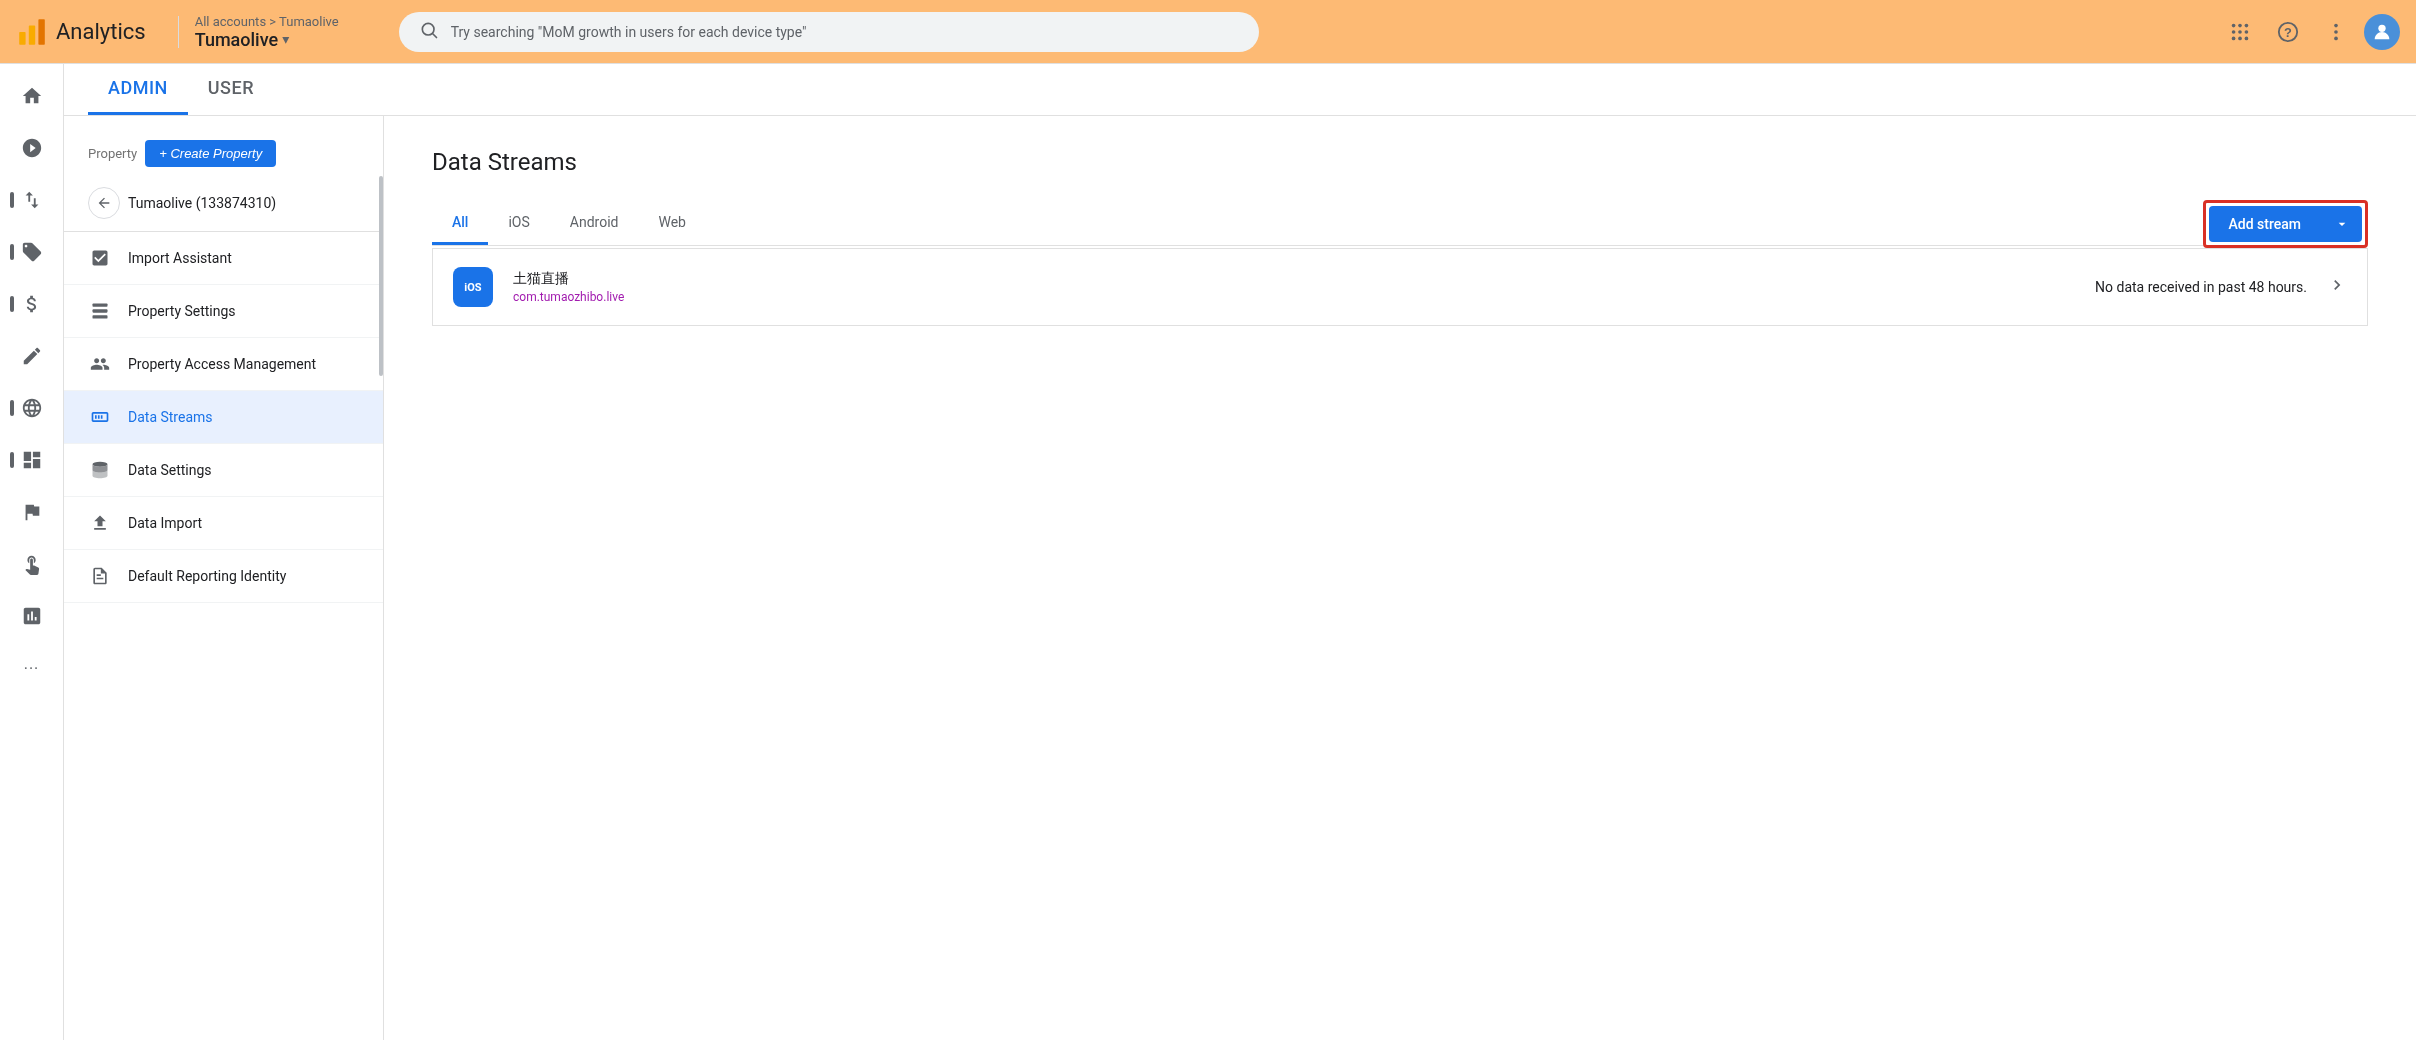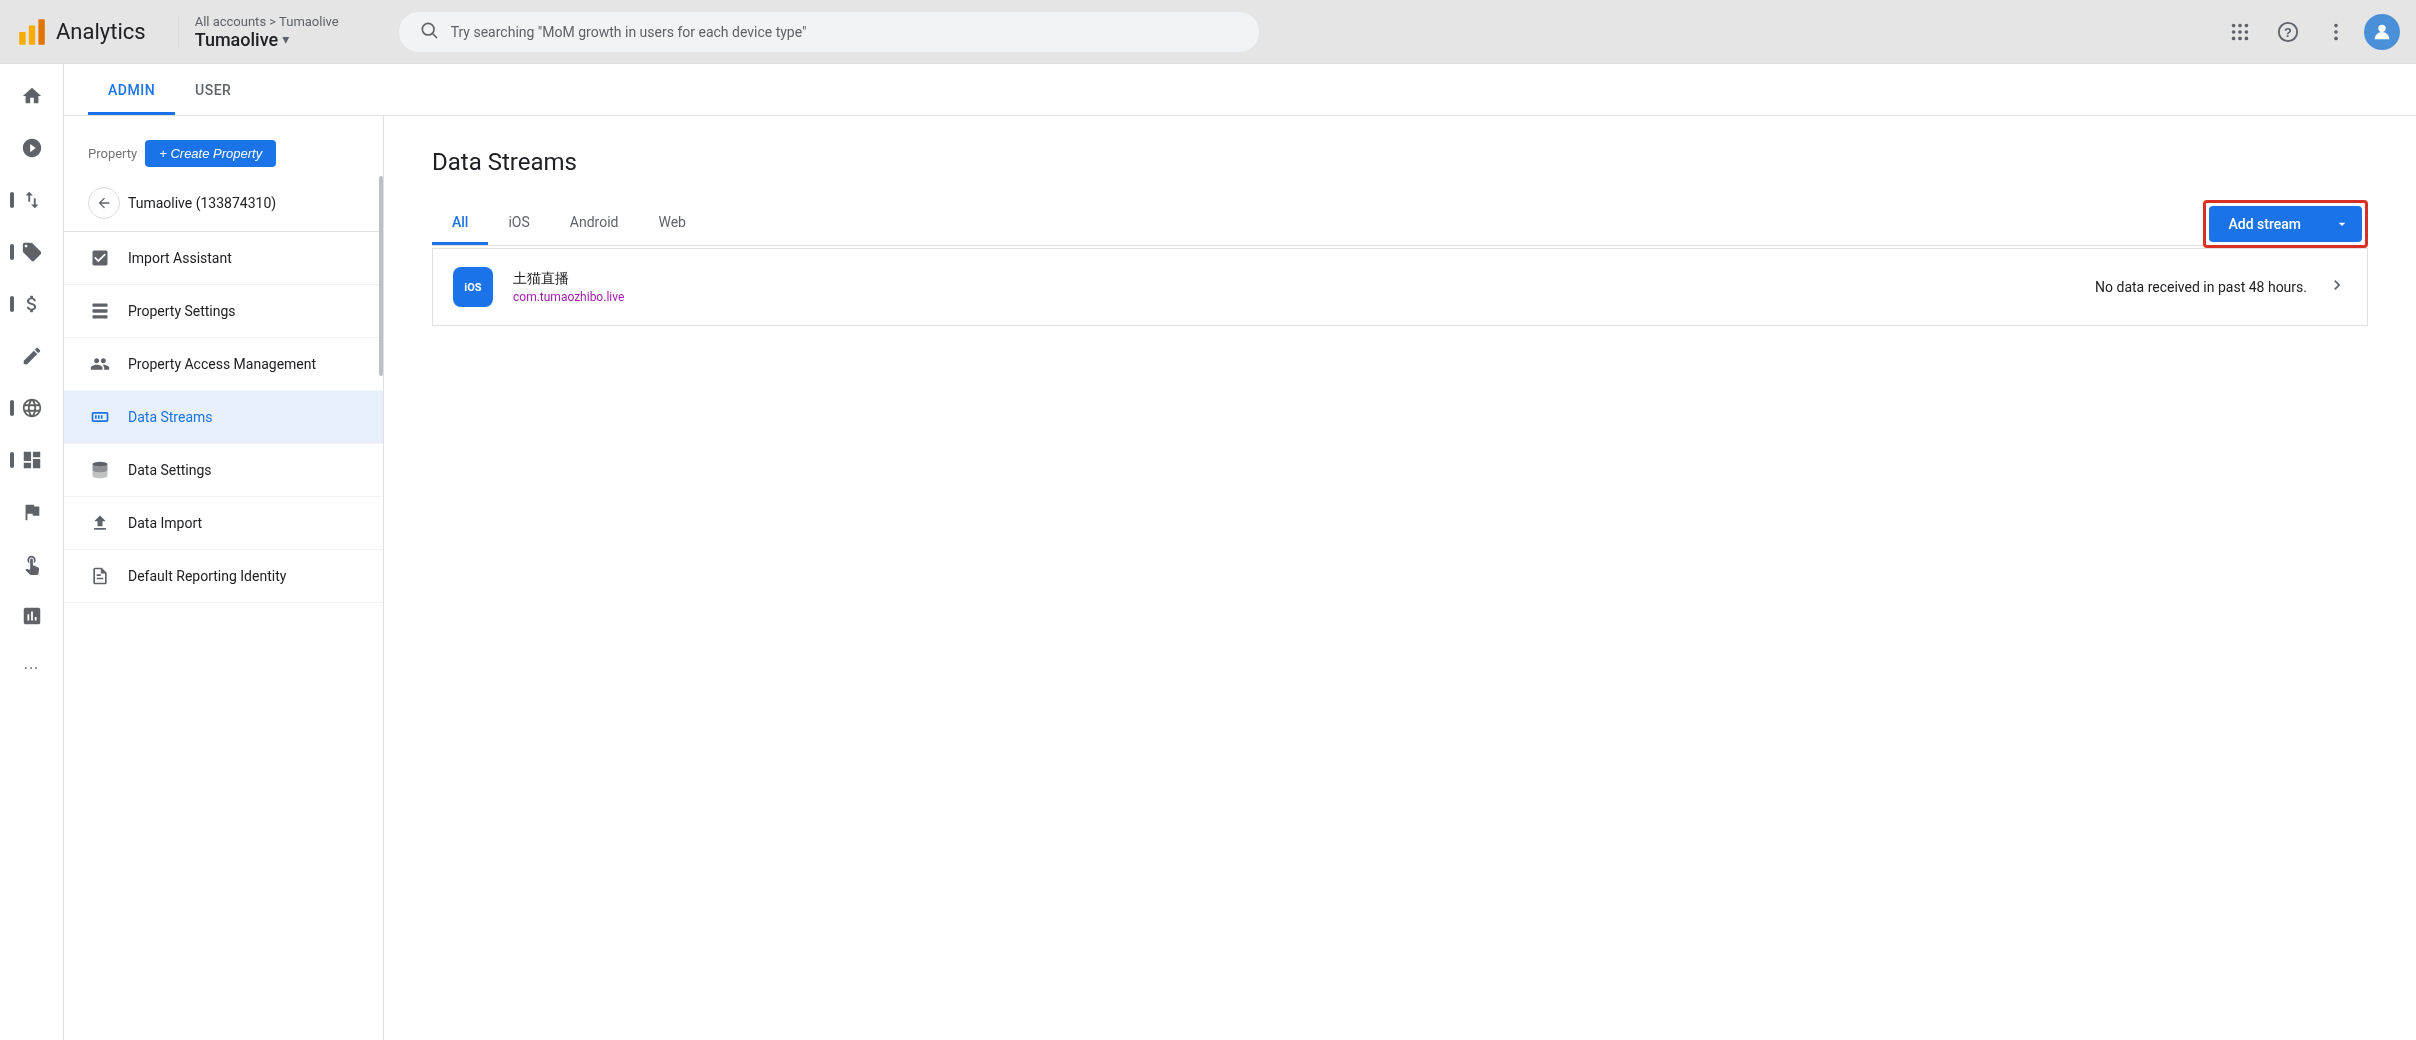--- a/index.html
+++ b/index.html
@@ -1,20 +1,20 @@
 <!DOCTYPE html>
 <html><head>
   <meta charset="utf-8">
   <style>
     * { margin: 0; padding: 0; box-sizing: border-box; }
     body { font-family: 'Google Sans', Roboto, Arial, sans-serif; background: #f8f9fa; color: #202124; font-size: 14px; overflow: hidden; width: 2416px; height: 1040px; }
 
     
     .topnav {
-      display: flex; align-items: center; background: #e5e5e5;
+      display: flex; align-items: center; background: #fdba74;
       height: 64px; padding: 0 16px; border-bottom: 1px solid #e0e0e0;
       position: fixed; top: 0; left: 0; right: 0; z-index: 100;
     }
     .logo { display: flex; align-items: center; gap: 8px; margin-right: 16px; }
     .logo-icon { width: 32px; height: 32px; }
     .logo-text { font-size: 22px; font-weight: 400; color: #202124; }
     .topnav-divider { width: 1px; height: 32px; background: #dadce0; margin: 0 16px; }
     .breadcrumb { display: flex; align-items: center; gap: 8px; min-width: 180px; }
     .breadcrumb-top { font-size: 13px; color: #5f6368; text-align: right; }
     .breadcrumb-main { display: flex; align-items: center; gap: 4px; font-size: 18px; font-weight: 500; color: #202124; }
@@ -54,21 +54,21 @@
       position: fixed; top: 64px; left: 64px; right: 0; bottom: 0;
       display: flex; flex-direction: column; overflow: hidden;
     }
 
     
     .admin-tabs {
       background: #fff; border-bottom: 1px solid #e0e0e0;
       display: flex; align-items: flex-end; padding: 0 24px; height: 52px;
     }
     .admin-tab {
-      padding: 14px 20px; font-size: 14px; font-weight: 500; cursor: pointer;
+      padding: 14px 20px; font-size: 18px; font-weight: 500; cursor: pointer;
       border-bottom: 3px solid transparent; color: #5f6368; letter-spacing: 0.5px;
       text-transform: uppercase;
     }
     .admin-tab.active { color: #1a73e8; border-bottom-color: #1a73e8; }
 
     
     .content-area { display: flex; flex: 1; overflow: hidden; }
 
     
     .left-panel {

